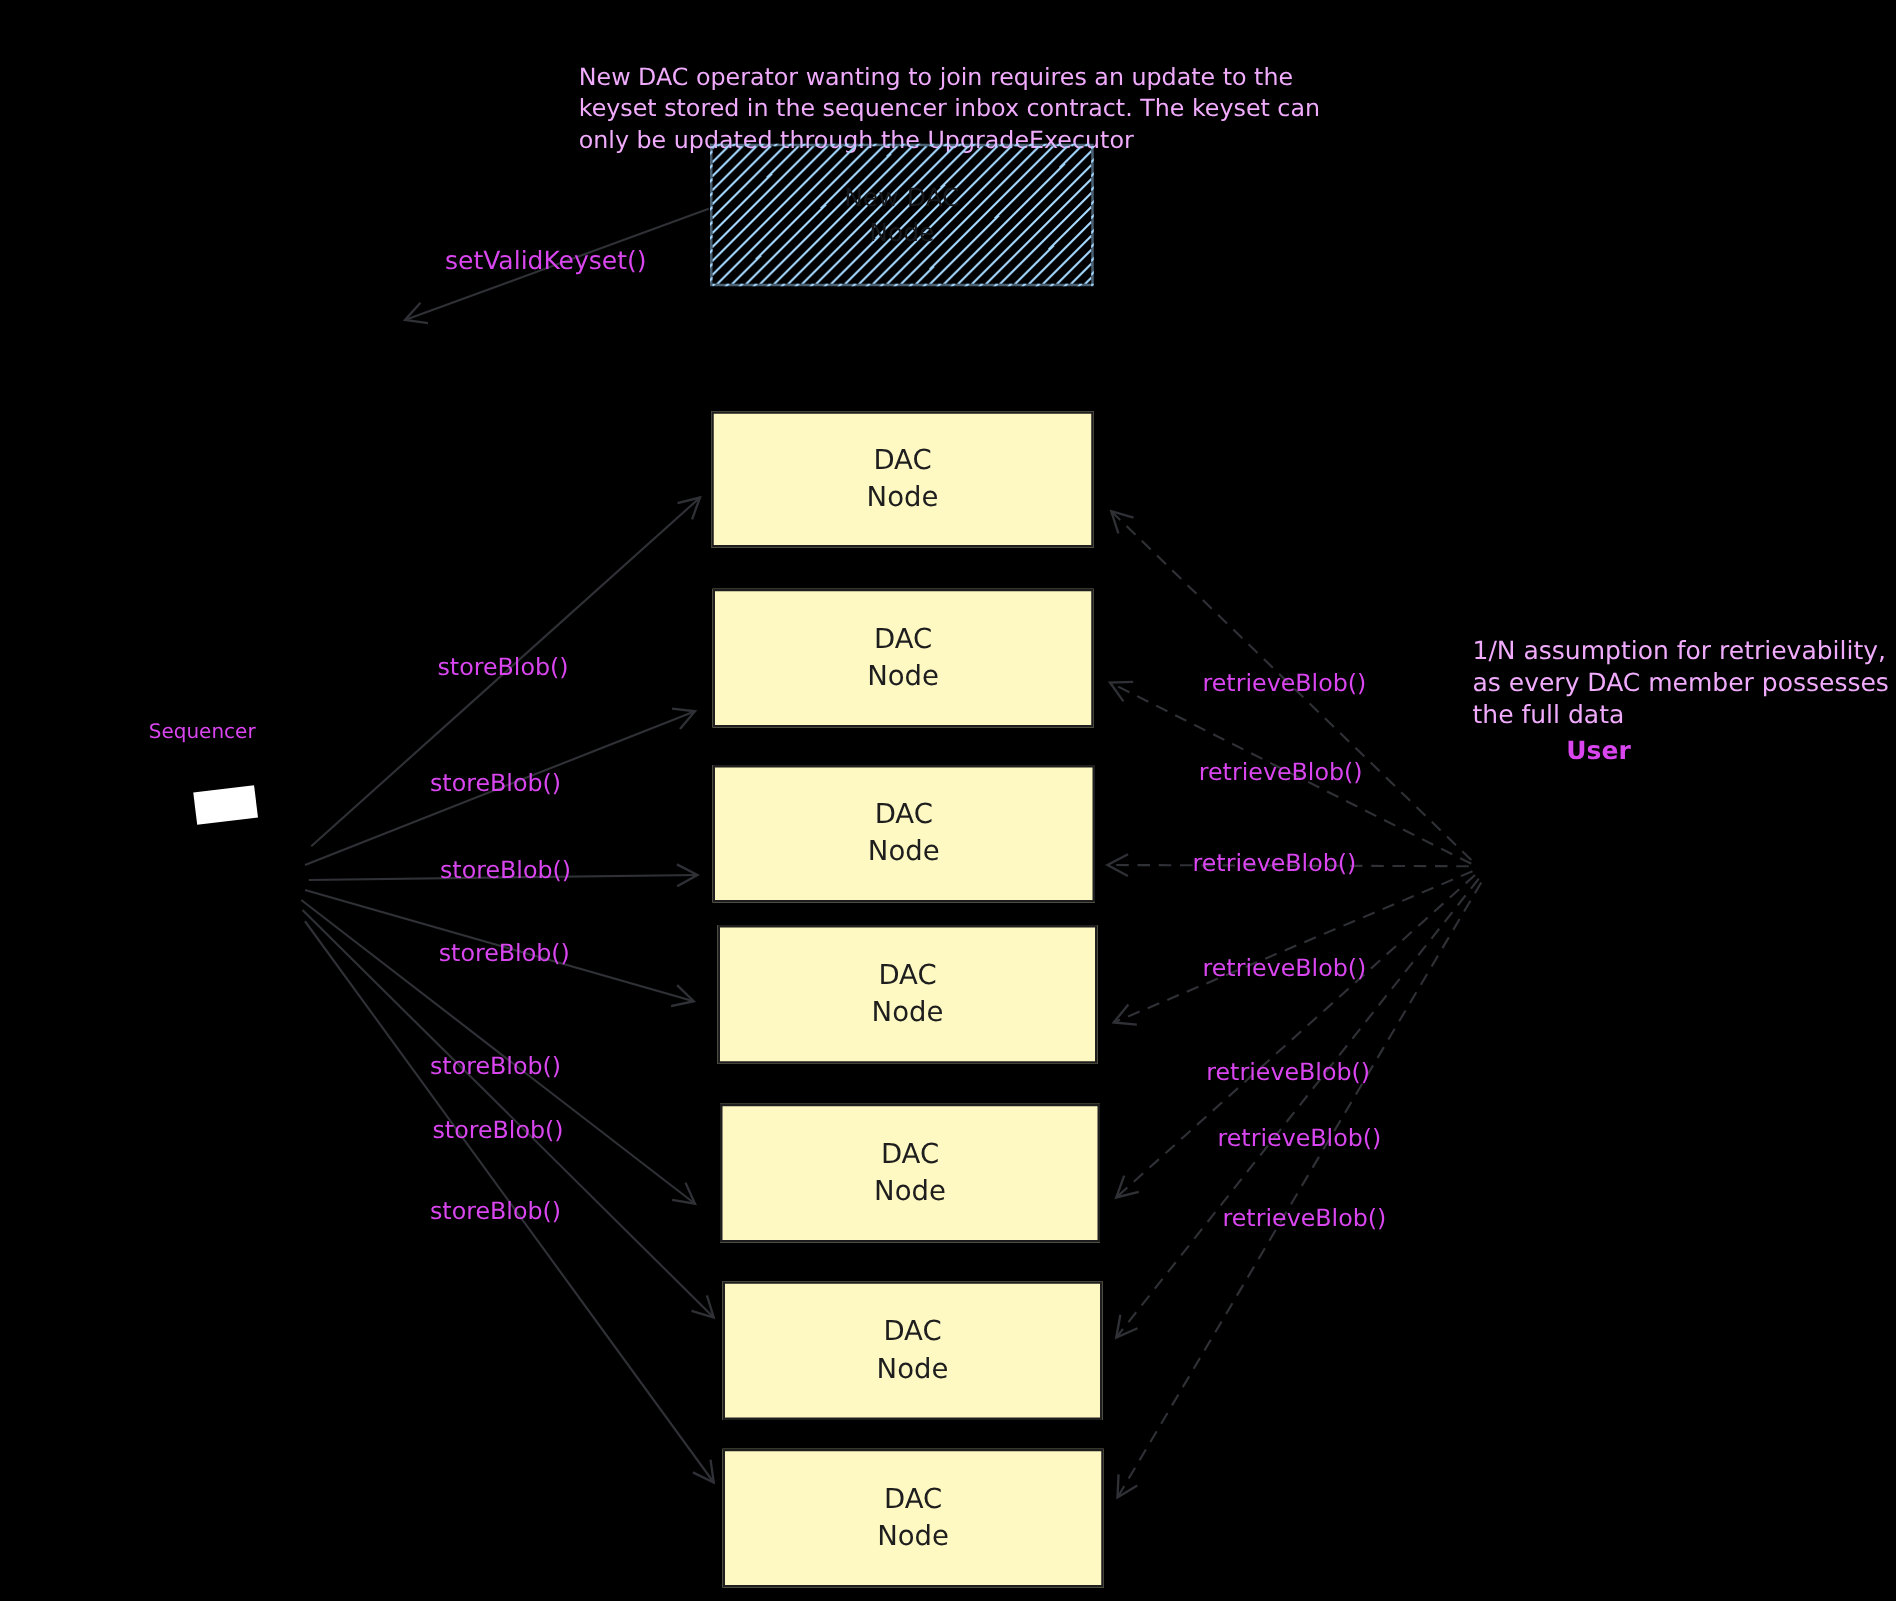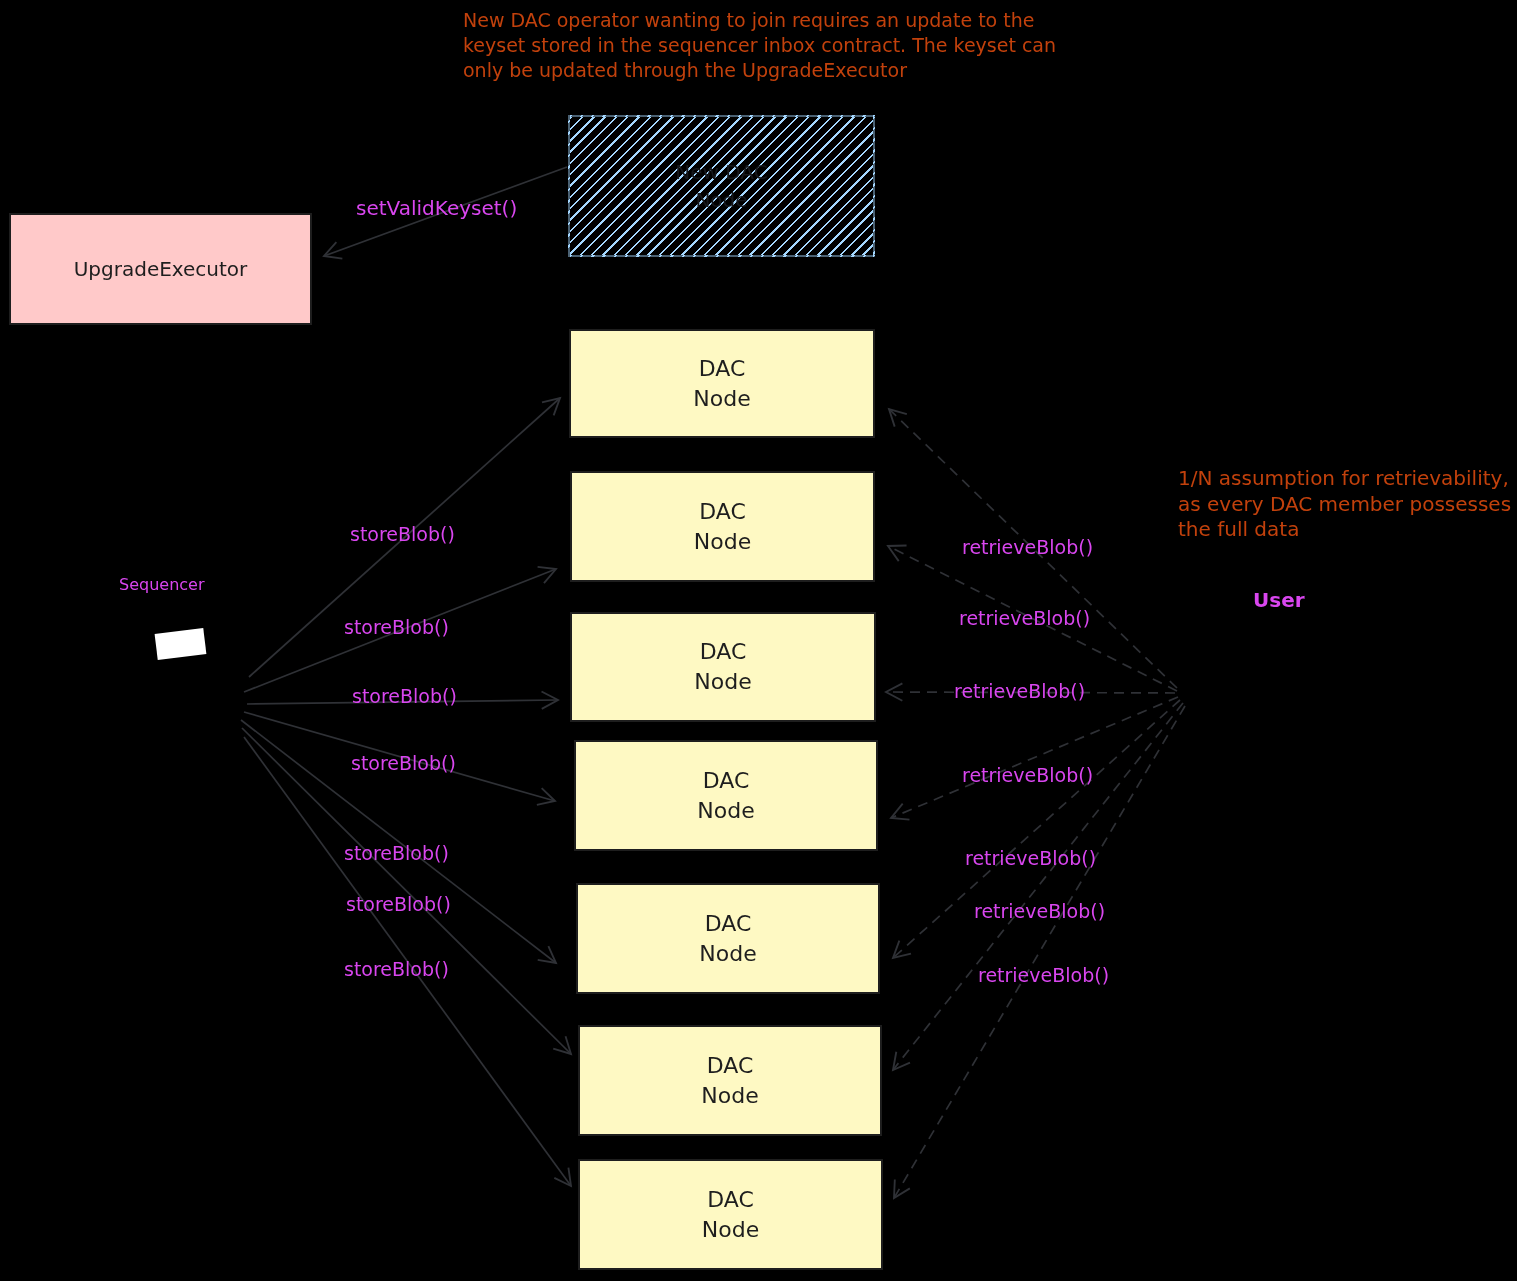--- a/index.html
+++ b/index.html
@@ -3,21 +3,21 @@
 <meta charset="utf-8">
 <style>
   html,body{margin:0;padding:0;background:#000;}
   .canvas{
     position:relative;width:1517px;height:1281px;background:#000000;
     font-family:"DejaVu Sans",sans-serif;overflow:hidden;
   }
   .arrows-layer{position:absolute;left:0;top:0;pointer-events:none;}
   .arrows-layer line{stroke:#2f3136;stroke-width:1.7px;fill:none;}
   .arrows-layer line.dashed{stroke-dasharray:10 7;}
-  .note{position:absolute;color:#c2410c;font-size:19px;line-height:25px;}
+  .note{position:absolute;color:#f0abfc;font-size:19px;line-height:25px;margin-top:42px;}
   .lbl{position:absolute;color:#d946ef;font-size:19px;white-space:nowrap;}
   .box{
     position:absolute;display:flex;align-items:center;justify-content:center;
     text-align:center;color:#1e1e1e;border:2px solid #1e1e1e;box-sizing:border-box;
   }
   .box.blue{background:#fef9c3;font-size:22px;line-height:30px;}
   .box.blue .t{width:110px;}
   .box.pink{background:#ffc9c9;font-size:20px;}
   .box.hatch{
     background:repeating-linear-gradient(135deg,#a5d8ff 0 1.7px,transparent 1.7px 8px);
@@ -59,25 +59,22 @@
     <line class="dashed" x1="1180" y1="700" x2="893" y2="958" marker-end="url(#ah)"></line>
     <line class="dashed" x1="1183" y1="703" x2="893" y2="1070" marker-end="url(#ah)"></line>
     <line class="dashed" x1="1185" y1="706" x2="894" y2="1198" marker-end="url(#ah)"></line>
   </svg>
 
   <div class="note" style="left:463px;top:8px;width:615px;">New DAC operator wanting to join requires an update to the keyset stored in the sequencer inbox contract. The keyset can only be updated through the UpgradeExecutor</div>
 
 
   <div class="note" style="left:1178px;top:466px;width:345px;font-size:20px;line-height:25.5px;">1/N assumption for retrievability, as every DAC member possesses the full data</div>
 
-  <div class="box pink" style="left:9px;top:213px;width:303px;height:112px;">
-    <span class="t">UpgradeExecutor</span>
-  </div>
 
-  <div class="box hatch" style="left:568px;top:115px;width:307px;height:142px;">
+  <div class="box hatch" style="left:568px;top:115px;width:307px;height:114px;">
     <span class="t">New DAC Node</span>
   </div>
 
   <div class="lbl" style="left:119px;top:575px;font-size:16px;">Sequencer</div>
   <div class="seq-screen"></div>
 
   <div class="lbl" style="left:1253px;top:588px;font-size:20px;font-weight:bold;">User</div>
 
   <div class="box blue" style="left:569px;top:329px;width:306px;height:109px;">
     <span class="t">DAC Node</span>

